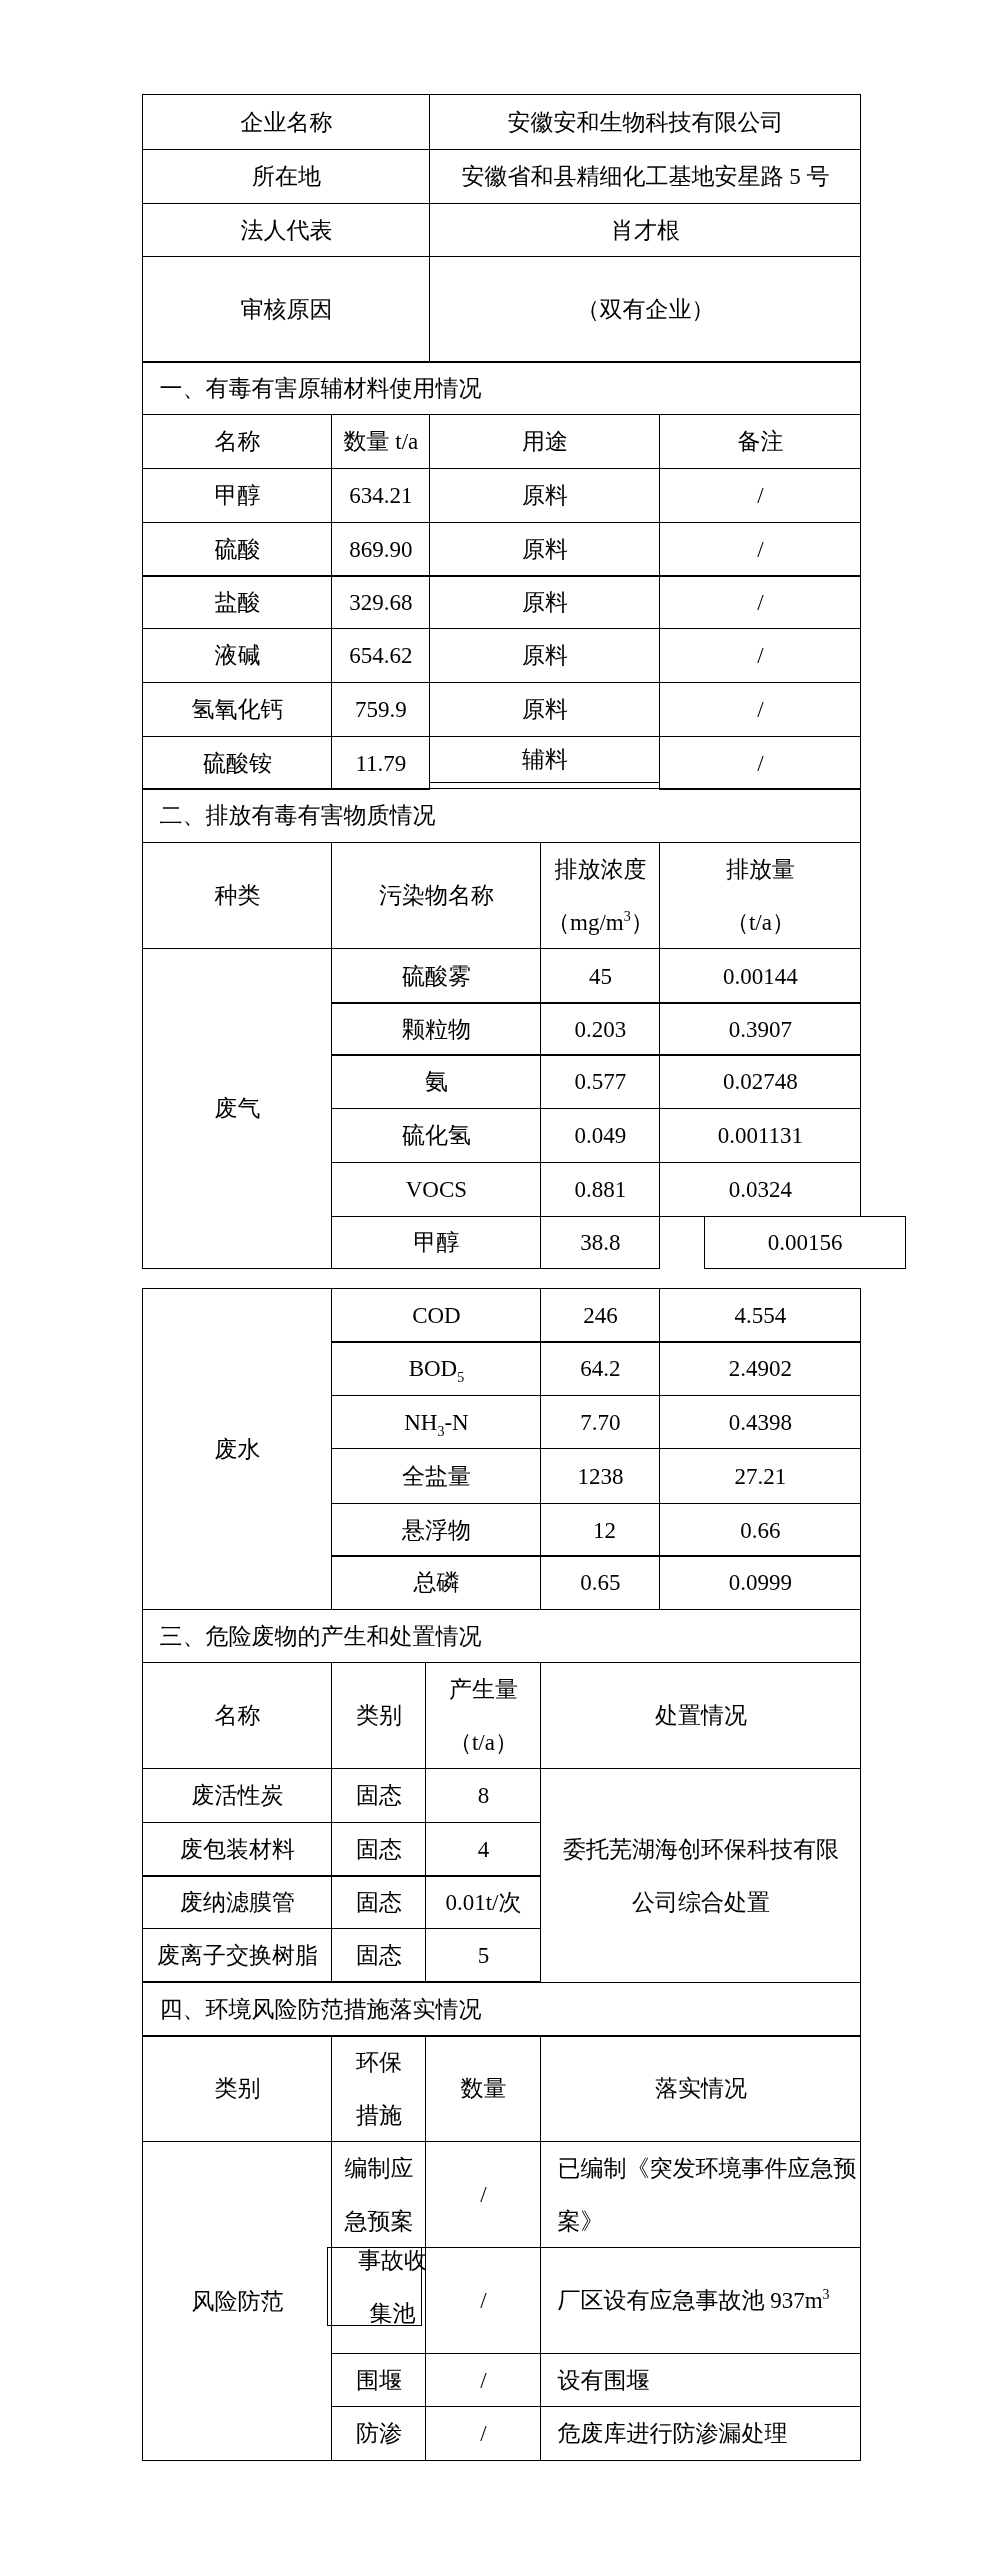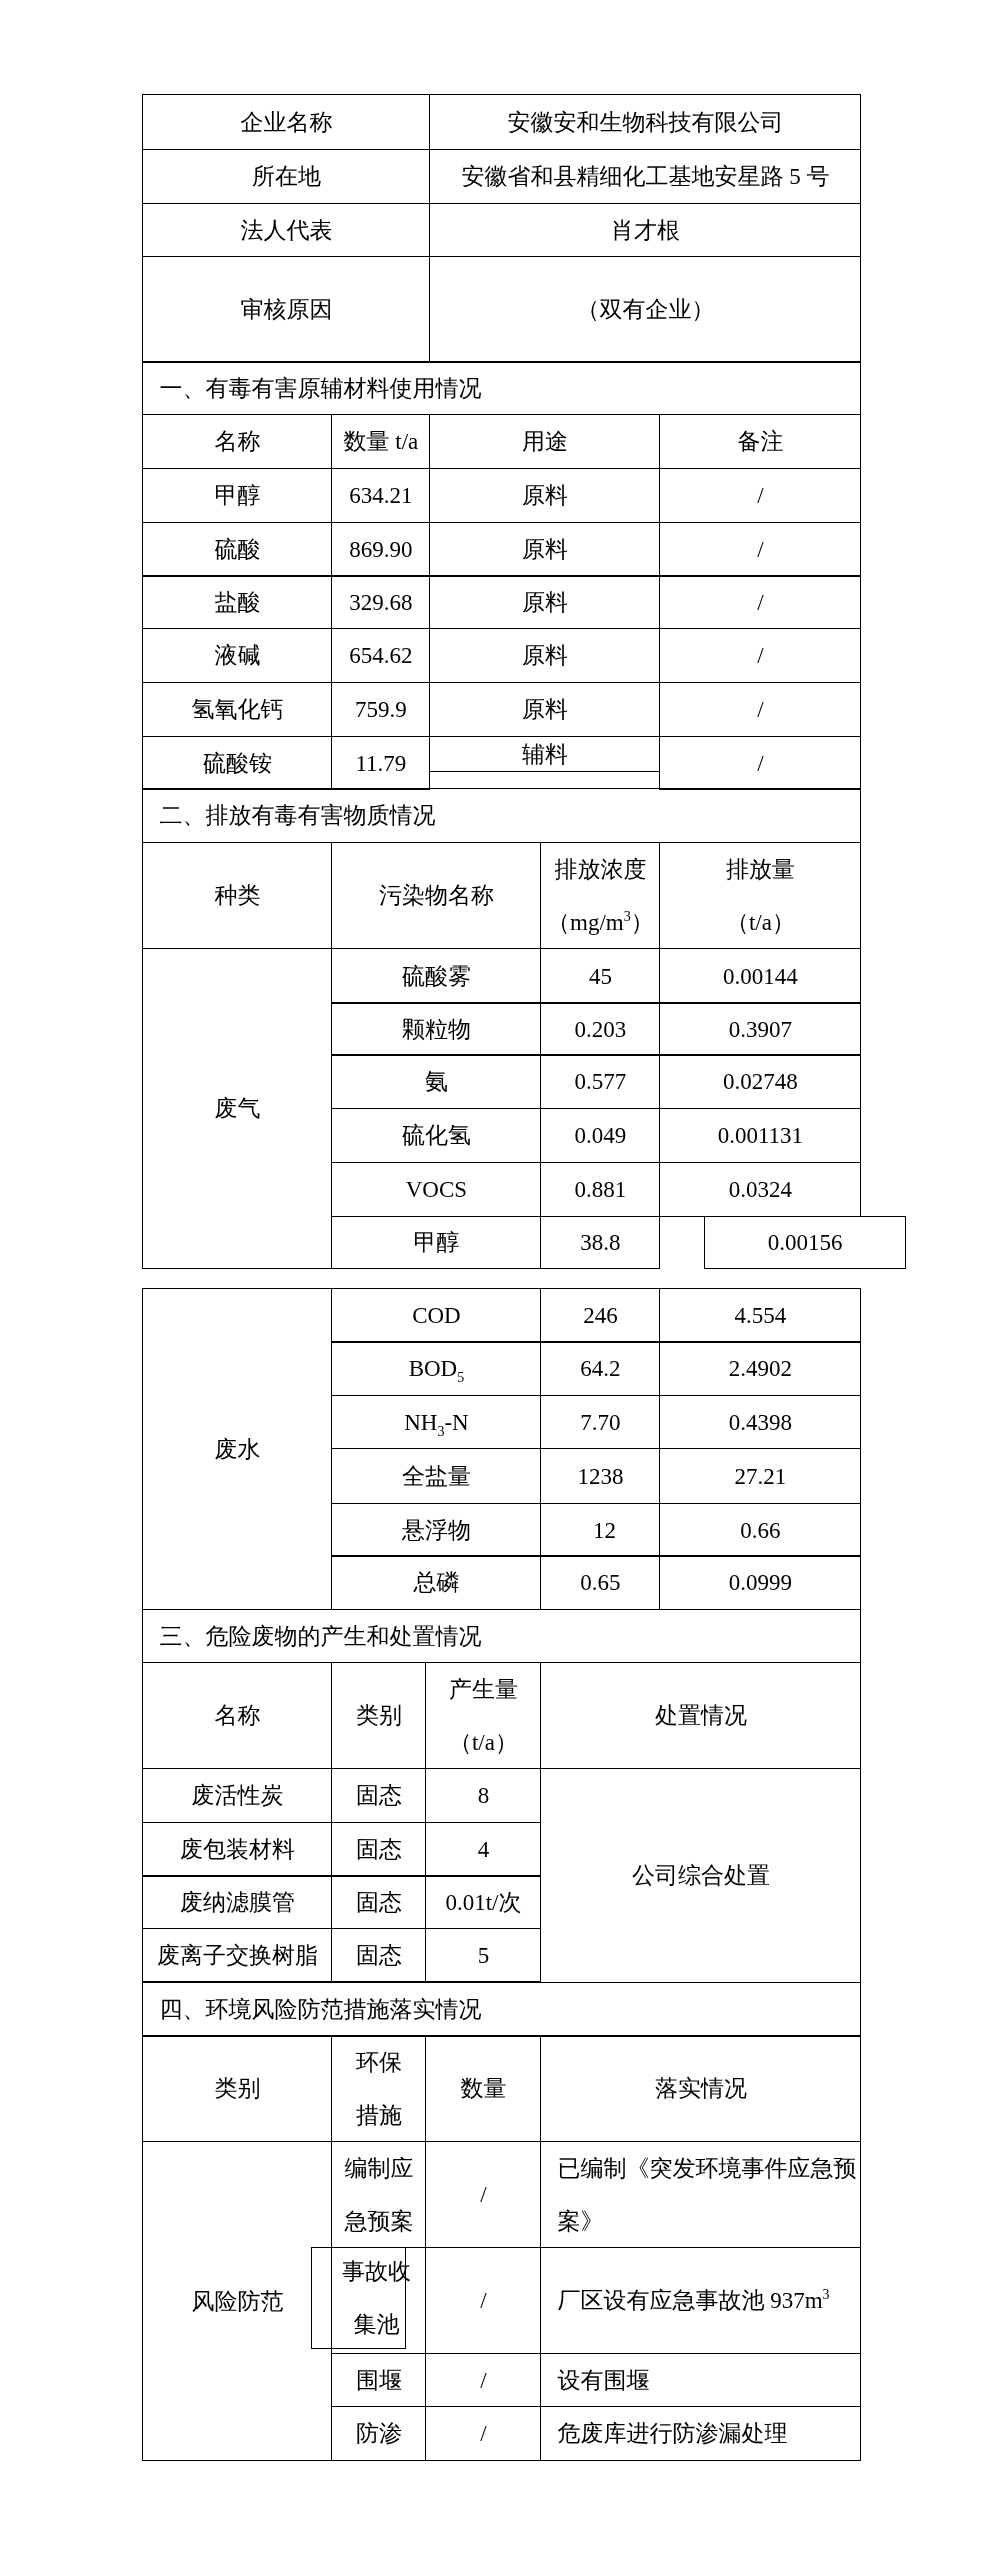--- a/index.html
+++ b/index.html
@@ -135,21 +135,21 @@
         <span>/</span>
       </div>
   </div>
   <div>
     <div class="c" style="left:143px;top:737px;width:190px;height:54px;">
         <span>硫酸铵</span>
       </div>
     <div class="c" style="left:332px;top:737px;width:99px;height:54px;">
         <span>11.79</span>
       </div>
-    <div class="c" style="left:430px;top:737px;width:231px;height:36px;">
+    <div class="c" style="left:430px;top:737px;width:231px;height:47px;">
         <span>辅料</span>
       </div>
     <div class="c" style="left:660px;top:737px;width:202px;height:54px;">
         <span>/</span>
       </div>
   </div>
 
   <div class="c l" style="left:143px;top:789px;width:719px;height:55px;">
       <span>二、排放有毒有害物质情况</span>
     </div>
@@ -376,20 +376,21 @@
       </div>
     <div class="c" style="left:332px;top:1929px;width:95px;height:54px;">
         <span>固态</span>
       </div>
     <div class="c" style="left:426px;top:1929px;width:116px;height:54px;">
         <span>5</span>
       </div>
   </div>
   <div class="c" style="left:541px;top:1769px;width:321px;height:215px;">
     <div class="stack">
+      <span>委托芜湖海创环保科技有限</span>
       <span>公司综合处置</span>
     </div>
   </div>
 
   <div class="c l" style="left:143px;top:1983px;width:719px;height:55px;">
       <span>四、环境风险防范措施落实情况</span>
     </div>
 
   <div class="c" style="left:143px;top:2036px;width:190px;height:107px;">
       <span>类别</span>
@@ -422,21 +423,21 @@
         <span>/</span>
       </div>
     <div class="c l" style="left:541px;top:2142px;width:321px;height:107px;">
       <div class="stack">
         <span>已编制《突发环境事件应急预</span>
         <span>案》</span>
       </div>
     </div>
   </div>
   <div>
-    <div class="c" style="left:312px;top:2248px;width:95px;height:102px;padding-left:35px;">
+    <div class="c" style="left:328px;top:2248px;width:95px;height:79px;padding-left:35px;">
       <div class="stack">
         <span>事故收</span>
         <span>集池</span>
       </div>
     </div>
     <div class="c" style="left:426px;top:2248px;width:116px;height:107px;">
         <span>/</span>
       </div>
     <div class="c l" style="left:541px;top:2248px;width:321px;height:107px;">
       <span><span style="display:inline">厂区设有应急事故池 937m</span><sup>3</sup></span>

